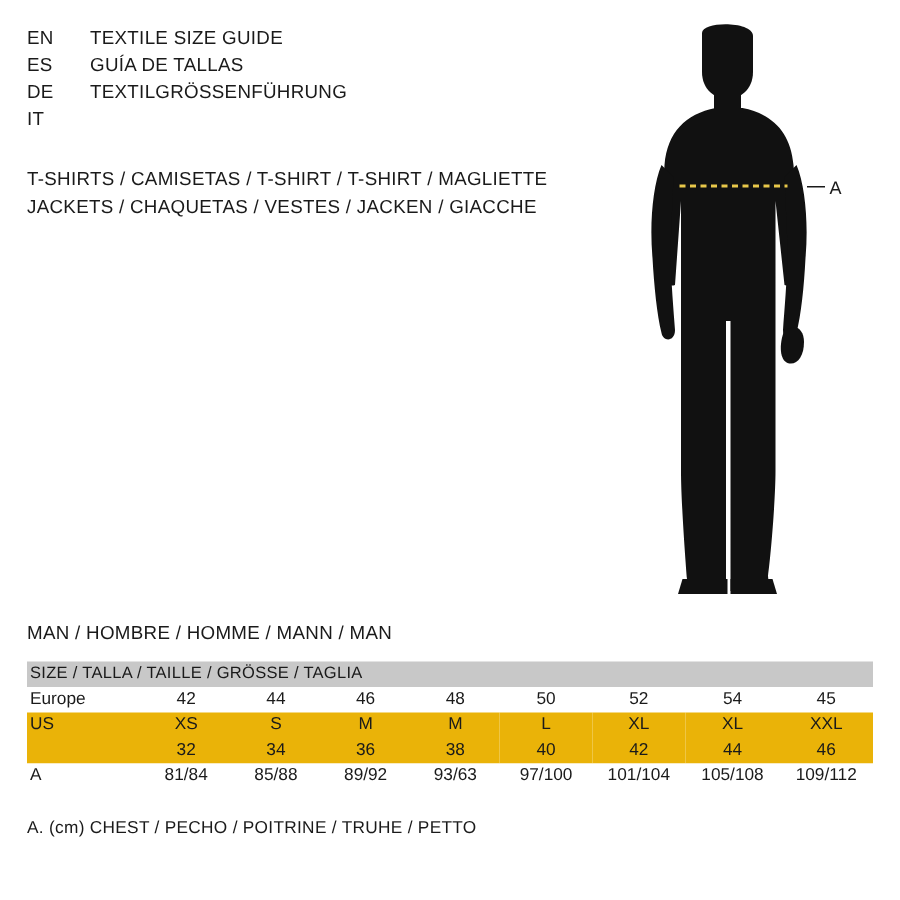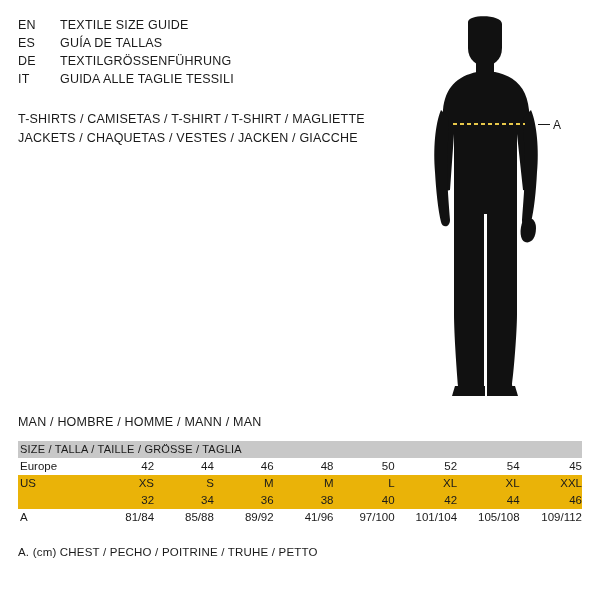--- a/index.html
+++ b/index.html
@@ -126,21 +126,21 @@
     background: #ffffff;
     margin-left: 42px;
   }
   .col-label {
     width: 84px;
     padding-left: 2px !important;
     text-align: left;
   }
   .cell {
     width: 68px;
-    text-align: right;
+    text-align: center;
   }
 
   
   .footer-note {
     position: absolute;
     top: 546px;
     left: 18px;
     font-size: 11.5px;
     letter-spacing: 0.2px;
     white-space: nowrap;
@@ -159,21 +159,20 @@
     <div class="lang-row">
       <span class="lang-code">ES</span>
       <span class="lang-text">GUÍA DE TALLAS</span>
     </div>
     <div class="lang-row">
       <span class="lang-code">DE</span>
       <span class="lang-text">TEXTILGRÖSSENFÜHRUNG</span>
     </div>
     <div class="lang-row">
       <span class="lang-code">IT</span>
-      <span class="lang-text">GUIDA ALLE TAGLIE TESSILI</span>
     </div>
   </div>
 
   <div class="category-block">
     <div class="category-line">T-SHIRTS / CAMISETAS / T-SHIRT / T-SHIRT / MAGLIETTE</div>
     <div class="category-line">JACKETS / CHAQUETAS / VESTES / JACKEN / GIACCHE</div>
   </div>
 
   <div class="figure-wrap">
     <svg class="figure-svg" width="180" height="390" viewBox="0 0 180 390" xmlns="http://www.w3.org/2000/svg">
@@ -246,21 +245,21 @@
         <td class="cell">40</td>
         <td class="cell">42</td>
         <td class="cell">44</td>
         <td class="cell">46</td>
       </tr>
       <tr class="white">
         <td class="col-label">A</td>
         <td class="cell">81/84</td>
         <td class="cell">85/88</td>
         <td class="cell">89/92</td>
-        <td class="cell">41/96</td>
+        <td class="cell">93/63</td>
         <td class="cell">97/100</td>
         <td class="cell">101/104</td>
         <td class="cell">105/108</td>
         <td class="cell">109/112</td>
       </tr>
     </tbody>
   </table>
 
   <div class="footer-note">A. (cm) CHEST / PECHO / POITRINE / TRUHE / PETTO</div>
 

